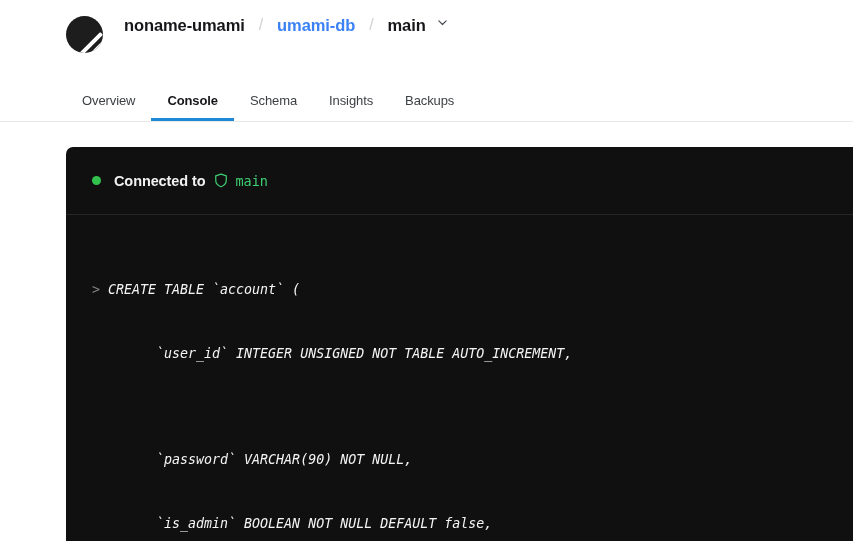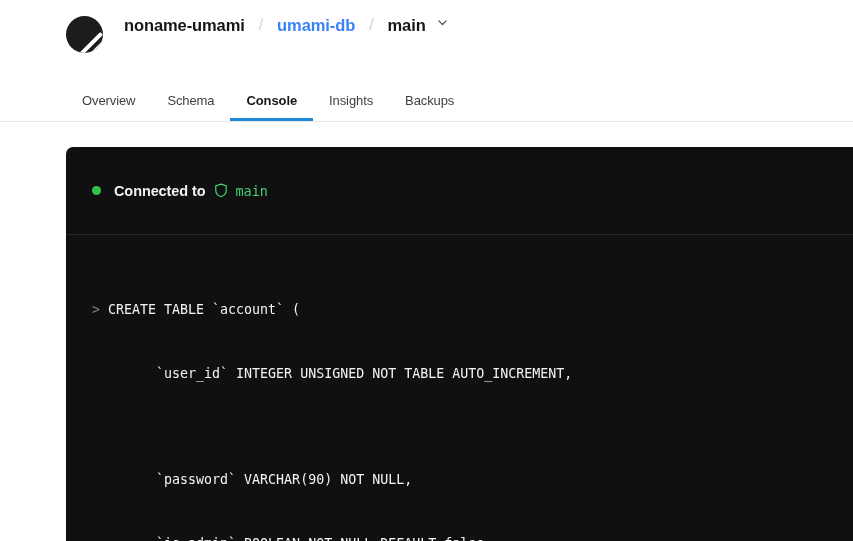--- a/index.html
+++ b/index.html
@@ -124,21 +124,21 @@
     background: #101010;
     border-top-left-radius: 7px;
     width: 787px;
     min-height: 375px;
     overflow: hidden;
   }
 
   .console-header {
     display: flex;
     align-items: center;
-    height: 88px;
+    height: 68px;
     padding: 0 0 0 26px;
     border-bottom: 1px solid #262626;
     box-sizing: border-box;
   }
   .status-dot {
     width: 9px;
     height: 9px;
     border-radius: 50%;
     background: #31c24d;
     flex: none;
@@ -174,20 +174,21 @@
   .sql-line {
     display: flex;
   }
   .prompt {
     color: #878787;
     width: 16px;
     flex: none;
   }
   .sql-text {
     white-space: pre;
+    font-style: italic;
   }
 </style>
 </head>
 <body>
 
 <div class="page-header">
 
   <div class="breadcrumb">
     <div class="org-logo">
       <span class="slash s1"></span>
@@ -202,25 +203,25 @@
       <svg width="13" height="13" viewBox="0 0 16 16" aria-hidden="true">
         <path d="M3.5 6 L8 10.5 L12.5 6" fill="none" stroke="#4b4e54" stroke-width="1.5" stroke-linecap="round" stroke-linejoin="round"></path>
       </svg>
     </span>
   </div>
 
   <div class="tabs">
     <div class="tab">
       <span>Overview</span>
     </div>
-    <div class="tab">
-      <span>Schema</span>
-    </div>
     <div class="tab active">
       <span>Console</span>
+    </div>
+    <div class="tab">
+      <span>Schema</span>
     </div>
     <div class="tab">
       <span>Insights</span>
     </div>
     <div class="tab">
       <span>Backups</span>
     </div>
   </div>
 
 </div>

